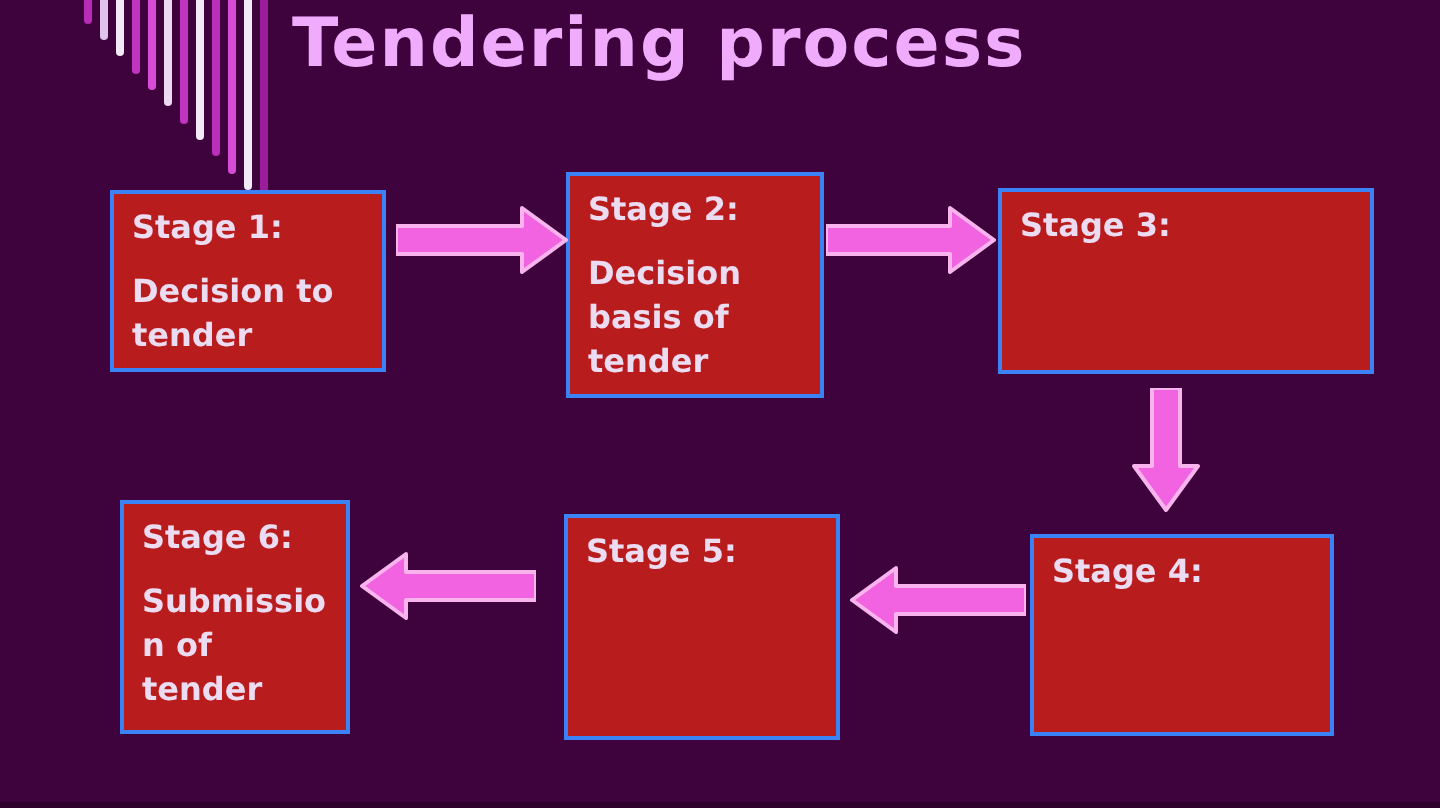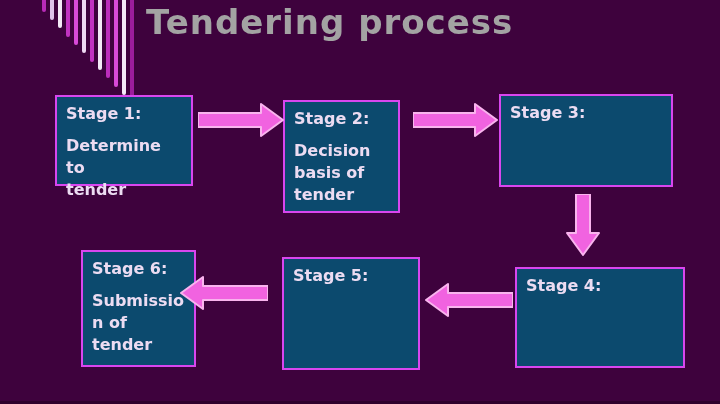--- a/index.html
+++ b/index.html
@@ -6,46 +6,46 @@
   body{
     width:720px;height:404px;position:relative;overflow:hidden;
     background:#3e023d;
     font-family:"DejaVu Sans", sans-serif;
   }
   .slide{position:absolute;inset:0;}
   
   .title{
     position:absolute;left:146px;top:2px;
     font-size:34px;font-weight:700;letter-spacing:1px;
-    color:#a3a3a3;
+    color:#f0abfc;
   }
   
   .stripes{position:absolute;left:42px;top:0;height:110px;}
   .stripe{
     position:absolute;top:0;width:4px;
     border-radius:0 0 2px 2px;
   }
   
   .stage-box{
     position:absolute;
-    background:#0c4a6e;
-    border:2px solid #d946ef;
+    background:#b91c1c;
+    border:2px solid #3b82f6;
     color:#ecdcf2;
     padding:7px 9px;
     box-sizing:border-box;
     font-weight:700;
   }
   .stage-label{font-size:16px;margin:0 0 12px 0;}
   .stage-text{font-size:16px;line-height:1.38;white-space:pre-line;}
   .box-1{left:55px;top:95px;width:138px;height:91px;}
-  .box-2{left:283px;top:100px;width:117px;height:113px;}
-  .box-3{left:499px;top:94px;width:174px;height:93px;}
-  .box-4{left:515px;top:267px;width:170px;height:101px;}
+  .box-2{left:283px;top:86px;width:129px;height:113px;}
+  .box-3{left:499px;top:94px;width:188px;height:93px;}
+  .box-4{left:515px;top:267px;width:152px;height:101px;}
   .box-5{left:282px;top:257px;width:138px;height:113px;}
-  .box-6{left:60px;top:250px;width:115px;height:117px;margin-left:21px;}
+  .box-6{left:60px;top:250px;width:115px;height:117px;}
   
   .arrow{position:absolute;}
   .arrow-1{left:198px;top:103px;width:86px;height:34px;}
   .arrow-2{left:413px;top:103px;width:85px;height:34px;}
   .arrow-3{left:566px;top:194px;width:34px;height:62px;}
   .arrow-4{left:425px;top:283px;width:88px;height:34px;}
   .arrow-5{left:180px;top:276px;width:88px;height:34px;}
   .bottom-edge{position:absolute;left:0;bottom:0;width:720px;height:3px;background:#2e012c;}
 </style>
 </head>
@@ -65,21 +65,21 @@
       <div class="stripe" style="left: 64px; height: 78px; background: rgb(187, 45, 187);"></div>
       <div class="stripe" style="left: 72px; height: 87px; background: rgb(216, 74, 216);"></div>
       <div class="stripe" style="left: 80px; height: 95px; background: rgb(243, 234, 247);"></div>
       <div class="stripe" style="left: 88px; height: 103px; background: rgb(156, 29, 156);"></div>
     </div>
 
   <div class="title">Tendering process</div>
 
   <div class="stage-box box-1">
     <div class="stage-label">Stage 1:</div>
-    <div class="stage-text">Determine to
+    <div class="stage-text">Decision to
 tender</div>
   </div>
 
   <div class="stage-box box-2">
     <div class="stage-label">Stage 2:</div>
     <div class="stage-text">Decision
 basis of
 tender</div>
   </div>
 

